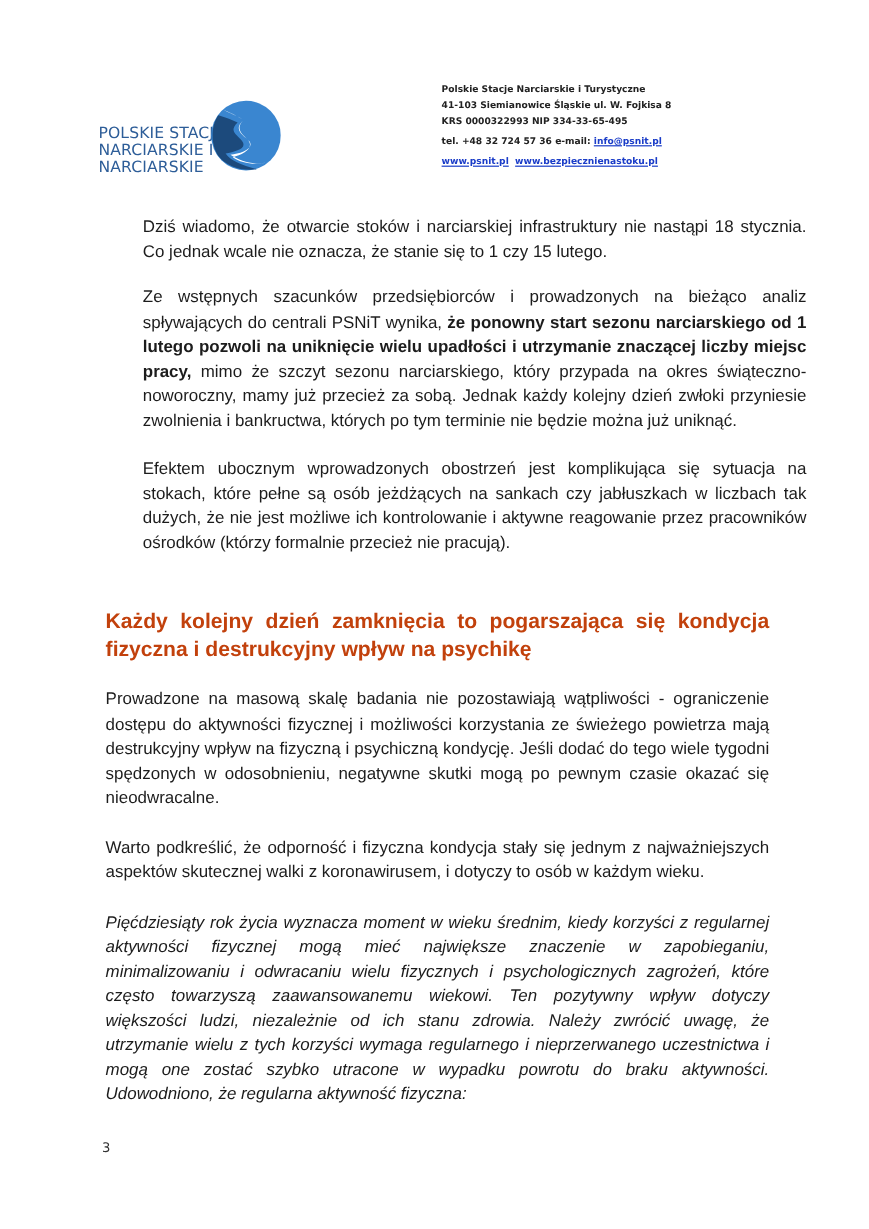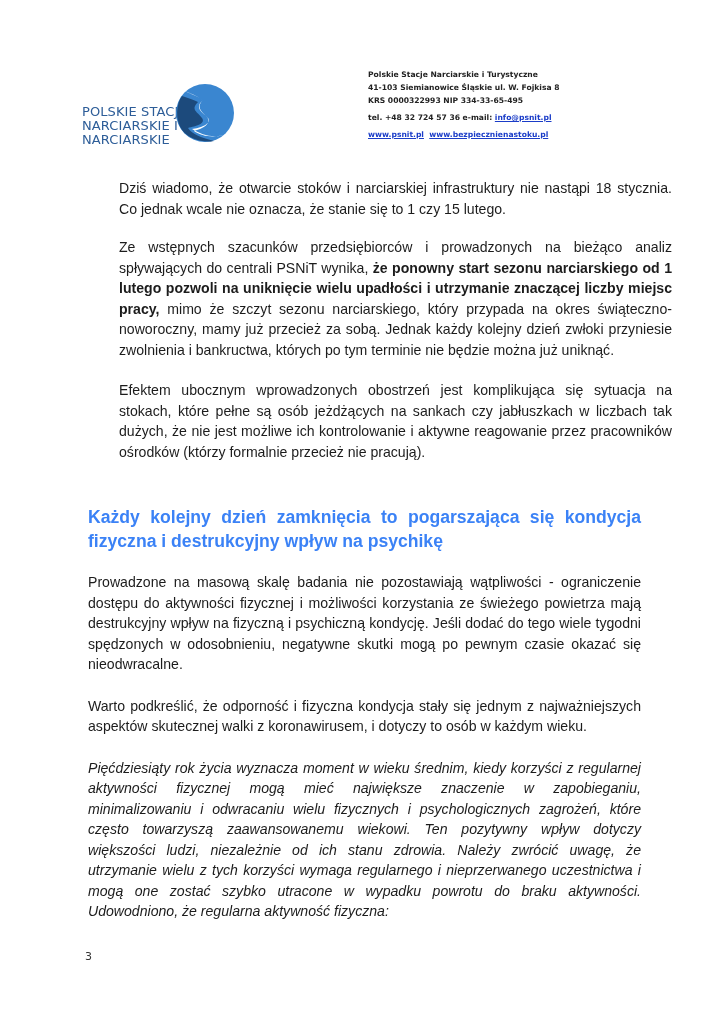--- a/index.html
+++ b/index.html
@@ -9,21 +9,21 @@
     .logo-mark { position: absolute; left: 90px; top: 0; width: 62px; height: 62px; }
     .contact { position: absolute; left: 368px; top: 68px; font-family: "DejaVu Sans", sans-serif; font-size: 7.6px; line-height: 13px; color: #222; font-weight: bold; }
     .contact .row { white-space: nowrap; }
     .contact .gap { height: 4px; }
     .contact a { color: #1a3cc8; text-decoration: underline; }
     .content { position: absolute; left: 88px; top: 178px; width: 553px; font-size: 14.1px; line-height: 20.5px; text-align: justify; margin-left: 31px; }
     .content p { margin: 0; }
     .p1 { }
     .p2 { margin-top: 18px !important; }
     .p3 { margin-top: 20px !important; }
-    h2 { position: absolute; left: 88px; top: 505px; width: 553px; margin: 0; font-size: 17.6px; line-height: 24px; font-weight: bold; text-align: justify; color: #3b82f6; }
+    h2 { position: absolute; left: 88px; top: 505px; width: 553px; margin: 0; font-size: 17.6px; line-height: 24px; font-weight: bold; text-align: justify; color: #c2410c; }
     .content2 { position: absolute; left: 88px; top: 572px; width: 553px; font-size: 14.1px; line-height: 20.5px; text-align: justify; }
     .content2 p { margin: 0; }
     .p5 { margin-top: 21px !important; }
     .p6 { margin-top: 21px !important; font-style: italic; }
     .page-num { position: absolute; left: 85px; top: 950px; font-family: "DejaVu Sans", sans-serif; font-size: 11px; color: #333; }
     b { font-weight: bold; }
   </style>
 </head>
 <body>
 

